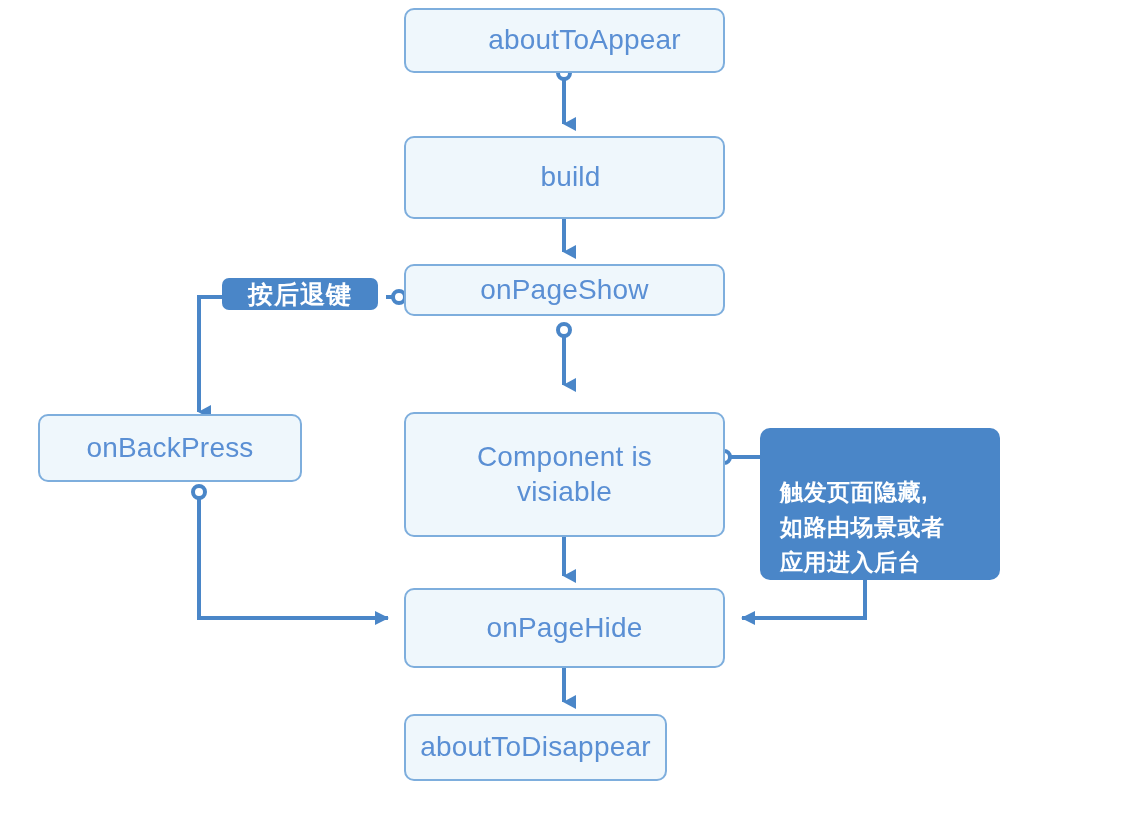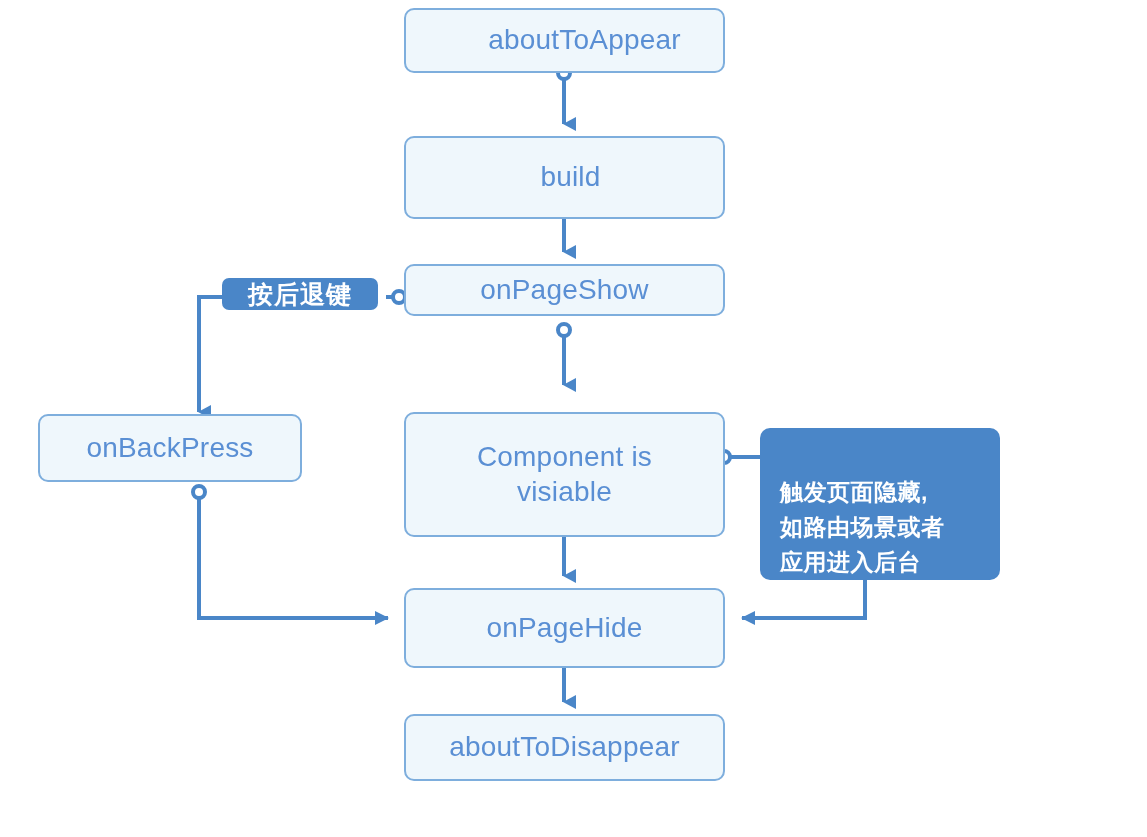--- a/index.html
+++ b/index.html
@@ -147,21 +147,21 @@
   </div>
 
   <div class="node" style="left:38px; top:414px; width:264px; height:68px;">
     <span>onBackPress</span>
   </div>
 
   <div class="node" style="left:404px; top:588px; width:321px; height:80px;">
     <span>onPageHide</span>
   </div>
 
-  <div class="node" style="left:404px; top:714px; width:321px; height:67px;justify-content:center;">
+  <div class="node" style="left:404px; top:714px; width:263px; height:67px;justify-content:center;">
     <span>aboutToDisappear</span>
   </div>
 
   <div class="badge" style="left:222px; top:278px; width:156px; height:32px;">
     <span>按后退键</span>
   </div>
 
   <div class="note" style="left:760px; top:428px; width:240px; height:152px;">
     <span>触发页面隐藏,
 如路由场景或者

